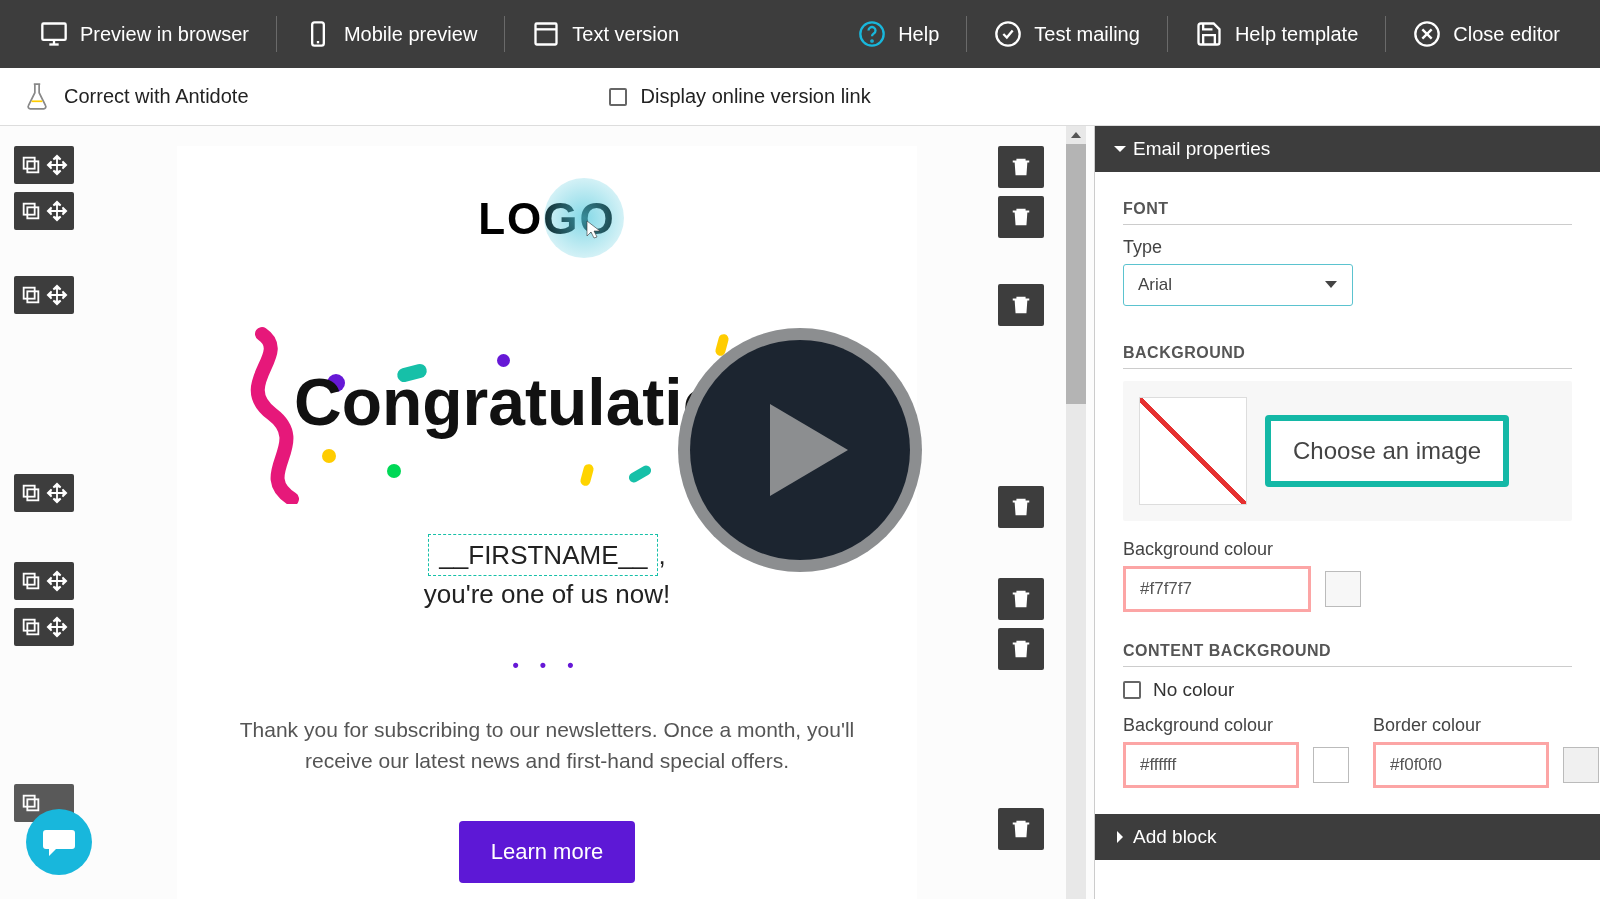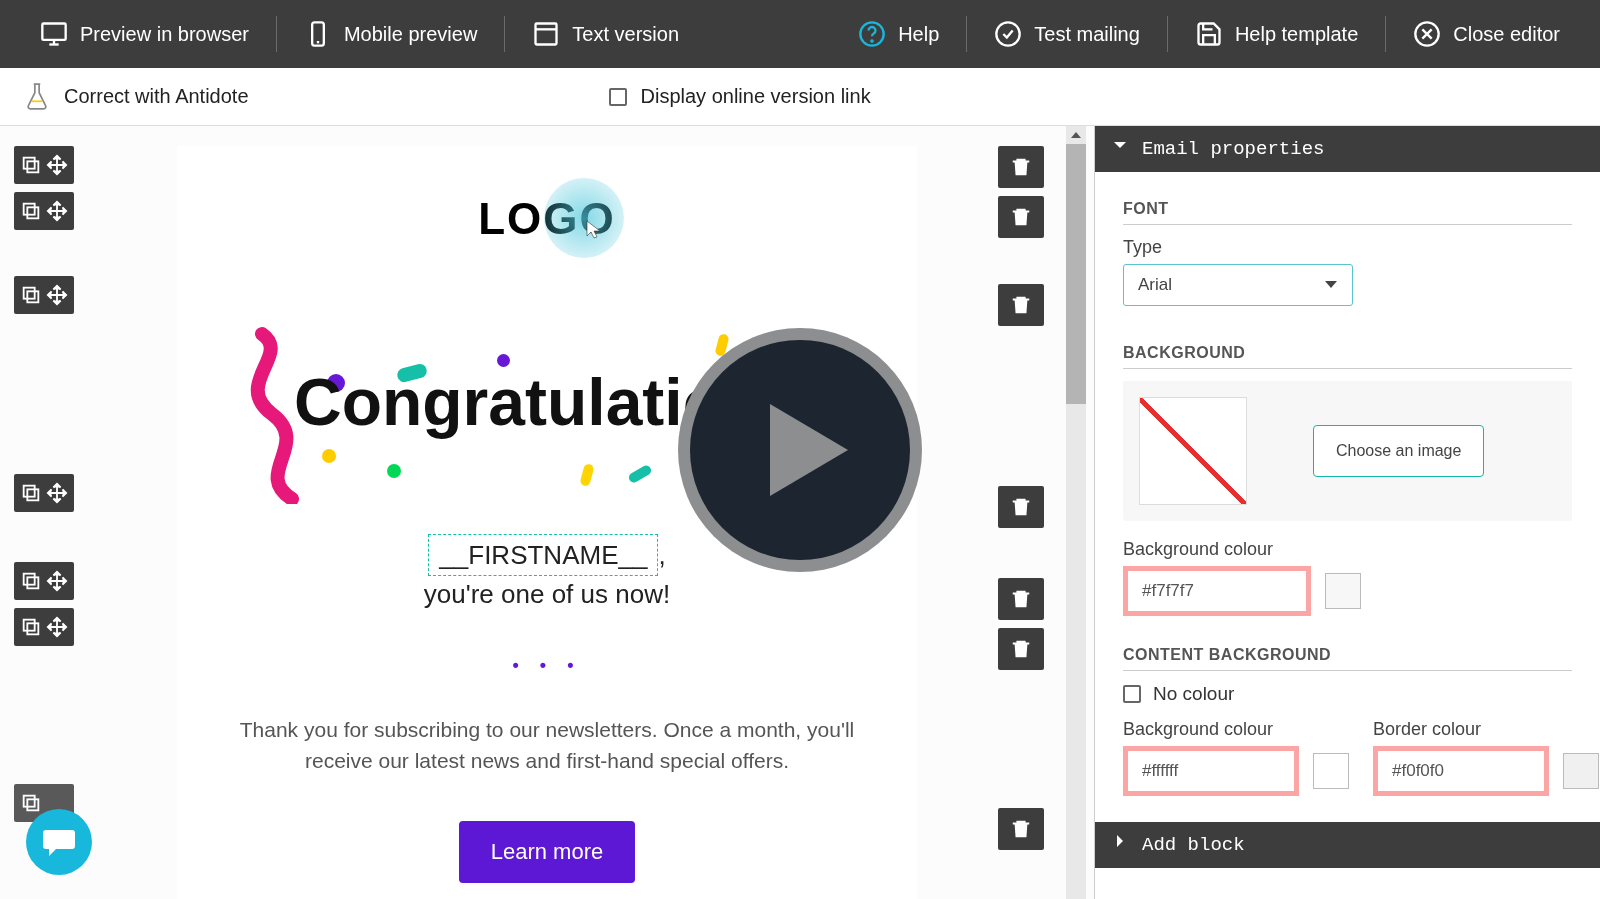--- a/index.html
+++ b/index.html
@@ -47,35 +47,35 @@
 .dots { margin: 42px 0 38px 0; color: #6618d6; font-size: 18px; letter-spacing: 8px; font-weight: 900; }
 .body-text { font-size: 21px; color: #555; line-height: 1.5; margin: 0 20px 44px 20px; }
 .cta-btn { background: #5d18d6; color: #fff; border: none; padding: 18px 32px; font-size: 22px; border-radius: 4px; cursor: pointer; }
 
 .canvas-scrollbar { position: absolute; right: 8px; top: 0; bottom: 0; width: 20px; background: #e8e8e8; }
 .scrollbar-arrow { height: 18px; display: flex; align-items: center; justify-content: center; cursor: pointer; }
 .scrollbar-arrow svg { fill: #555; width: 12px; height: 10px; }
 .scrollbar-thumb { position: absolute; top: 18px; width: 20px; height: 260px; background: #b4b4b4; }
 
 .right-panel { width: 506px; background: #fff; border-left: 1px solid #ccc; overflow-y: auto; }
-.panel-header { background: #3d3d3d; color: #fff; padding: 12px 18px; display: flex; align-items: flex-start; gap: 15px; font-size: 19px; cursor: pointer; font-family: Liberation Mono, monospace; }
+.panel-header { background: #3d3d3d; color: #fff; padding: 12px 18px; display: flex; align-items: center; gap: 6px; font-size: 19px; cursor: pointer; }
 .panel-header svg { fill: #fff; width: 14px; height: 14px; }
 .panel-body { padding: 28px 28px 14px 28px; }
 .section-title { font-size: 16px; font-weight: 700; color: #555; letter-spacing: 0.5px; border-bottom: 1px solid #ccc; padding-bottom: 6px; margin-bottom: 12px; }
 .field-label { font-size: 18px; color: #444; margin-bottom: 6px; }
 .select-box { border: 1px solid #5bc3cf; border-radius: 3px; padding: 10px 14px; width: 230px; display: flex; justify-content: space-between; align-items: center; color: #444; font-size: 17px; cursor: pointer; margin-bottom: 38px; }
 .select-box svg { fill: #444; width: 14px; height: 10px; }
 
 .bg-section { background: #f7f7f7; padding: 16px 16px; border-radius: 2px; margin-bottom: 18px; display: flex; gap: 18px; align-items: center; }
 .bg-swatch { width: 108px; height: 108px; background: #fff; border: 1px solid #ddd; position: relative; }
 .bg-swatch::after { content: ''; position: absolute; left: 0; bottom: 0; right: 0; top: 0; background: linear-gradient(to top right, transparent 48%, #e63030 48%, #e63030 51%, transparent 51%); }
-.choose-img-btn { border: 1px solid #14b8a6; color: #444; background: #fff; padding: 16px 22px; font-size: 16px; border-radius: 4px; cursor: pointer; margin-left: 48px; }
+.choose-img-btn { border: 6px solid #14b8a6; color: #444; background: #fff; padding: 16px 22px; font-size: 24px; border-radius: 4px; cursor: pointer; }
 
 .color-row { display: flex; align-items: center; gap: 14px; margin-bottom: 30px; }
-.color-input { border: 5px solid #fca5a5; padding: 10px 14px; width: 188px; font-size: 17px; color: #555; }
+.color-input { border: 3px solid #fca5a5; padding: 10px 14px; width: 188px; font-size: 17px; color: #555; }
 .color-swatch { width: 36px; height: 36px; border: 1px solid #bbb; }
 
 .content-bg-row { display: flex; align-items: center; gap: 12px; margin-bottom: 14px; font-size: 19px; color: #333; }
 .content-bg-inputs { display: flex; gap: 24px; }
 .content-bg-col { flex: 1; }
 
 .cursor-highlight { position: absolute; top: 52px; right: 470px; width: 80px; height: 80px; background: radial-gradient(circle, rgba(80,200,220,0.7) 0%, rgba(80,200,220,0.25) 70%, rgba(80,200,220,0) 100%); border-radius: 50%; z-index: 5; }
 .cursor-highlight svg { position: absolute; top: 42px; left: 42px; width: 16px; height: 20px; }
 
 .play-overlay { position: absolute; top: 50%; left: 50%; transform: translate(-50%, -50%); width: 244px; height: 244px; z-index: 40; }

